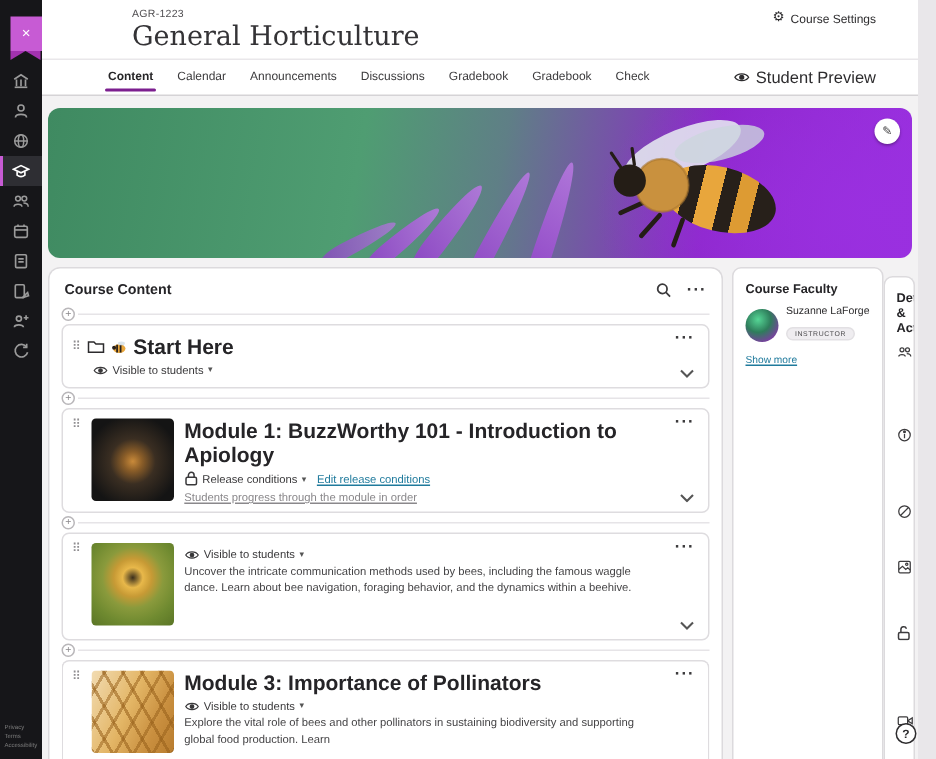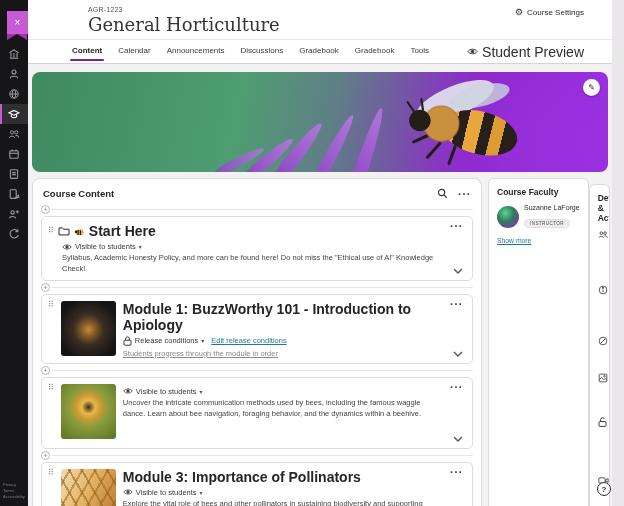--- a/index.html
+++ b/index.html
@@ -24,21 +24,21 @@
   .topbar-upper { height:40px; border-bottom:1px solid #e9e7ea; display:flex; align-items:flex-start; padding:6px 28px 0 60px; }
   .course-ids { flex:1; }
   .course-code { font-size:7px; color:#514f52; letter-spacing:.2px; }
   .course-title { font-family:"DejaVu Serif","Liberation Serif",serif; font-size:18px; color:#343336; margin-top:1px; }
   .settings-btn { display:flex; align-items:center; gap:4px; font-size:8px; color:#2d2c2e; margin-top:2px; cursor:pointer; }
   .topbar-lower { height:23px; display:flex; align-items:center; padding:0 28px 0 44px; }
   .tabs { display:flex; gap:16px; flex:1; }
   .tab { font-size:8px; color:#3c3b3d; cursor:pointer; position:relative; padding:5px 0 7px; }
   .tab.active { font-weight:bold; color:#262527; }
   .tab.active:after { content:""; position:absolute; left:-2px; right:-2px; bottom:1px; height:2.5px; background:#7c1f8f; border-radius:2px; }
-  .preview-btn { display:flex; align-items:center; gap:4px; font-size:14px; color:#2d2c2e; cursor:pointer; }
+  .preview-btn { display:flex; align-items:center; gap:4px; font-size:11px; color:#2d2c2e; cursor:pointer; }
 
   .main { position:relative; flex:1; padding:8px 4px 0 4px; overflow:hidden; }
 
   
   .banner { position:relative; height:100px; border-radius:8px; overflow:hidden;
     background:
       radial-gradient(ellipse 260px 160px at 96% 70%, rgba(154,48,224,.95) 0%, rgba(154,48,224,0) 72%),
       linear-gradient(100deg,#3f8a61 0%,#4f9d72 36%,#5f7f86 52%,#8c27c9 76%,#9a30e0 100%); }
   .petal { position:absolute; background:linear-gradient(20deg,#8f3bc9,#b77ae0); border-radius:50% 50% 45% 45% / 70% 70% 30% 30%; opacity:.9; }
   .p1 { width:14px; height:74px; left:45%; bottom:-18px; transform:rotate(38deg); }
@@ -213,21 +213,21 @@
         </div>
       </div>
       <div class="topbar-lower">
         <div class="tabs">
           <span class="tab active">Content</span>
           <span class="tab">Calendar</span>
           <span class="tab">Announcements</span>
           <span class="tab">Discussions</span>
           <span class="tab">Gradebook</span>
           <span class="tab">Gradebook</span>
-          <span class="tab">Tools</span>
+          <span class="tab">Check</span>
         </div>
         <div class="preview-btn">
           <svg class="ic" width="11" height="9" viewBox="0 0 12 9" fill="none" stroke="#2d2c2e" stroke-width="1">
               <path d="M1 4.5 C3 1.2 9 1.2 11 4.5 C9 7.8 3 7.8 1 4.5 Z"></path>
               <circle cx="6" cy="4.5" r="1.4" fill="#2d2c2e"></circle>
             </svg>
           <span>Student Preview</span>
         </div>
       </div>
     </div>
@@ -306,21 +306,20 @@
               <span class="item-title">Start Here</span>
             </div>
             <div class="row-vis">
               <svg class="ic" width="10" height="8" viewBox="0 0 12 9" fill="none" stroke="#39383a" stroke-width="1">
                   <path d="M1 4.5 C3 1.2 9 1.2 11 4.5 C9 7.8 3 7.8 1 4.5 Z"></path>
                   <circle cx="6" cy="4.5" r="1.4" fill="#39383a"></circle>
                 </svg>
               <span>Visible to students</span>
               <span class="caret">▾</span>
             </div>
-            <div class="item-desc">Syllabus, Academic Honesty Policy, and more can be found here! Do not miss the "Ethical use of AI" Knowledge Check!</div>
             <svg class="card-chevron" width="10" height="6" viewBox="0 0 10 6" fill="none" stroke="#555" stroke-width="1.4">
                 <path d="M1 1 L5 5 L9 1"></path>
               </svg>
           </div>
 
           <div class="add-divider">
             <div class="plus-circle">+</div>
               <div class="add-line"></div>
           </div>
 

